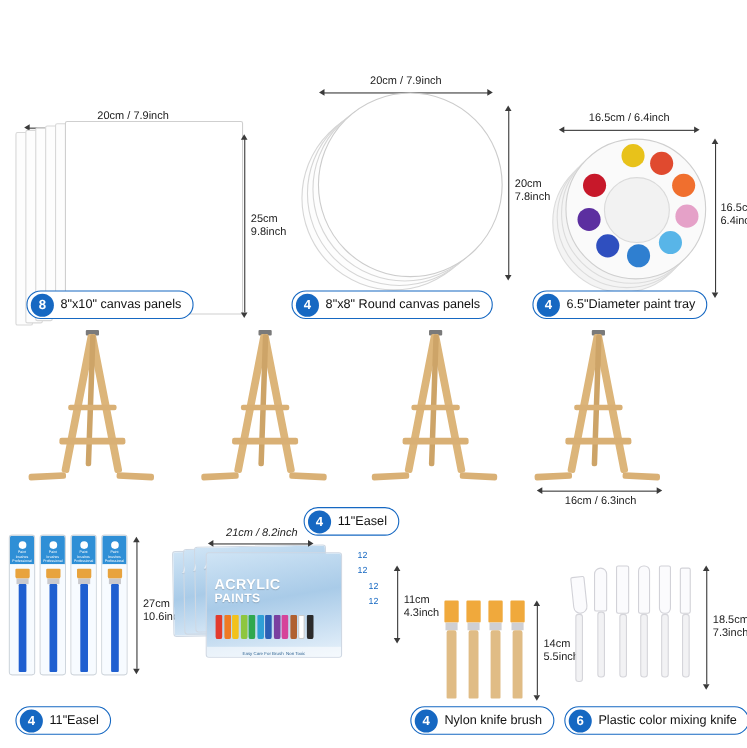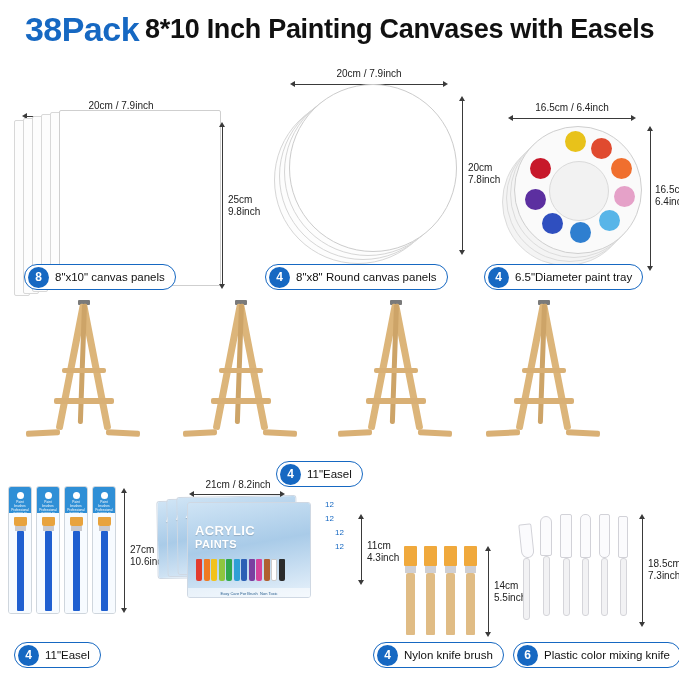--- a/index.html
+++ b/index.html
@@ -135,24 +135,20 @@
   
   .knife { position:absolute; }
   .kn-handle { position:absolute; background:#f2f2f4; border:1px solid #d5d5da; border-radius:3px; }
   .kn-blade { position:absolute; background:#fbfbfd; border:1px solid #d2d2d8; }
 </style>
 </head>
 <body>
 
 <div class="page">
 
-  <div class="header">
-    <span class="hdr-count">38Pack</span>
-    <span class="hdr-rest">8*10 Inch Painting Canvases with Easels</span>
-  </div>
 
   <div class="blk" style="left:6px; top:56px; width:226px; height:240px;">
 
     <div class="hline" style="left:20px; top:60px; width:190px;"></div>
     <div class="arrowL" style="left:16px; top:57px;"></div>
     <div class="arrowR" style="left:209px; top:57px;"></div>
     <div class="dimtxt" style="left:55px; top:44px; width:120px;">20cm / 7.9inch</div>
 
     <div class="panelstack" style="left:8px; top:8px; width:216px; height:200px;">
       <div class="panel" style="left:0px;  top:56px; width:16px; height:176px;"></div>
@@ -269,20 +265,26 @@
     <div class="topclip" style="left:60px; top:0px; width:12px; height:5px;"></div>
     <div class="leg" style="left:62px; top:4px; width:7px; height:128px; transform:rotate(-11deg); transform-origin:top center;"></div>
     <div class="leg" style="left:62px; top:4px; width:7px; height:128px; transform:rotate(11deg); transform-origin:top center;"></div>
     <div class="leg dark" style="left:64px; top:4px; width:5px; height:120px; transform:rotate(2deg); transform-origin:top center;"></div>
     <div class="cross" style="left:36px; top:98px; width:60px; height:6px;"></div>
     <div class="cross" style="left:44px; top:68px; width:44px; height:5px;"></div>
     <div class="foot" style="left:8px;  top:130px; width:34px; height:6px; transform:rotate(-3deg);"></div>
     <div class="foot" style="left:88px; top:130px; width:34px; height:6px; transform:rotate(3deg);"></div>
   </div>
 
+  <div class="blk" style="left:478px; top:438px; width:150px; height:30px;">
+    <div class="hline" style="left:14px; top:8px; width:106px;"></div>
+    <div class="arrowL" style="left:10px; top:5px;"></div>
+    <div class="arrowR" style="left:119px; top:5px;"></div>
+    <div class="dimtxt" style="left:14px; top:12px; width:108px;">16cm / 6.3inch</div>
+  </div>
 
   <div class="caption" style="left:276px; top:461px;">
     <span class="cap-badge">4</span>
     <span class="cap-label">11"Easel</span>
   </div>
 
   <div class="blk" style="left:6px; top:486px; width:150px; height:150px;">
     <div class="brushpack" style="left:2px;  top:0px; width:24px; height:128px;">
       <div class="bp-head">
           <div class="bp-hole"></div>
@@ -373,21 +375,21 @@
     </div>
 
     <div class="dimtxt" style="left:170px; top:6px;  font-size:8px; color:#1668c2;">12</div>
     <div class="dimtxt" style="left:170px; top:20px; font-size:8px; color:#1668c2;">12</div>
     <div class="dimtxt" style="left:180px; top:34px; font-size:8px; color:#1668c2;">12</div>
     <div class="dimtxt" style="left:180px; top:48px; font-size:8px; color:#1668c2;">12</div>
 
     <div class="hline" style="left:38px; top:0px; width:88px;"></div>
     <div class="arrowL" style="left:34px; top:-3px;"></div>
     <div class="arrowR" style="left:125px; top:-3px;"></div>
-    <div class="dimtxt" style="left:38px; top:-15px; width:90px;">21cm / 8.2inch</div>
+    <div class="dimtxt" style="left:38px; top:-15px; width:90px;font-style:italic;">21cm / 8.2inch</div>
 
     <div class="vline" style="left:206px; top:24px; height:62px;"></div>
     <div class="arrowU" style="left:203px; top:20px;"></div>
     <div class="arrowD" style="left:203px; top:86px;"></div>
     <div class="dimtxt left" style="left:212px; top:46px; width:44px;">11cm<br>4.3inch</div>
   </div>
 
 
   <div class="blk" style="left:398px; top:524px; width:125px; height:115px;">
     <div class="bbrush" style="left:6px;  top:22px;">

